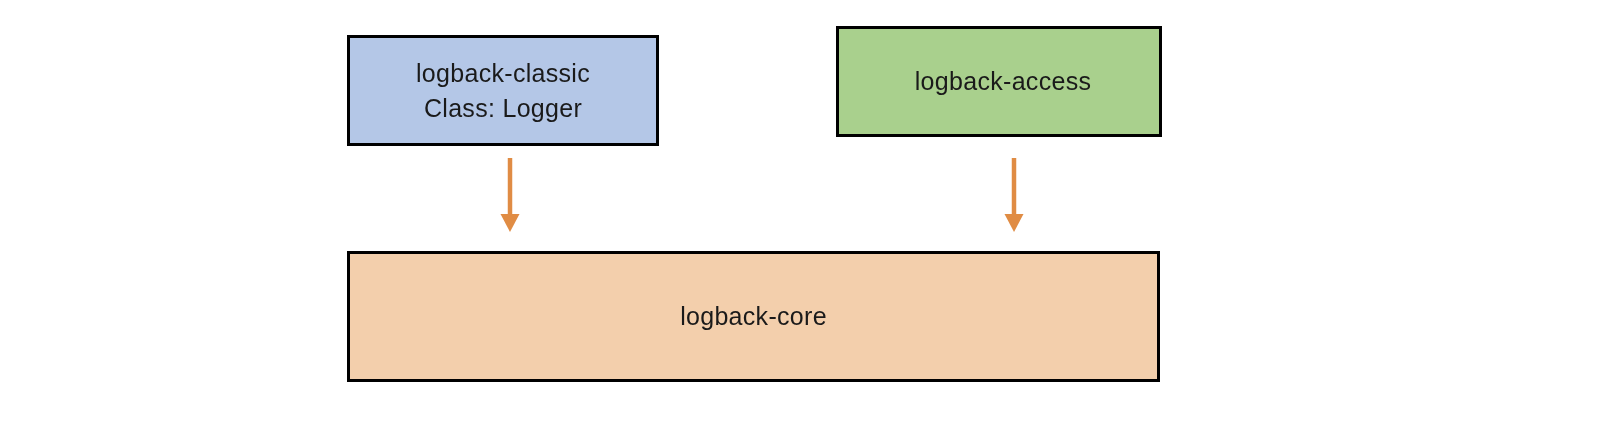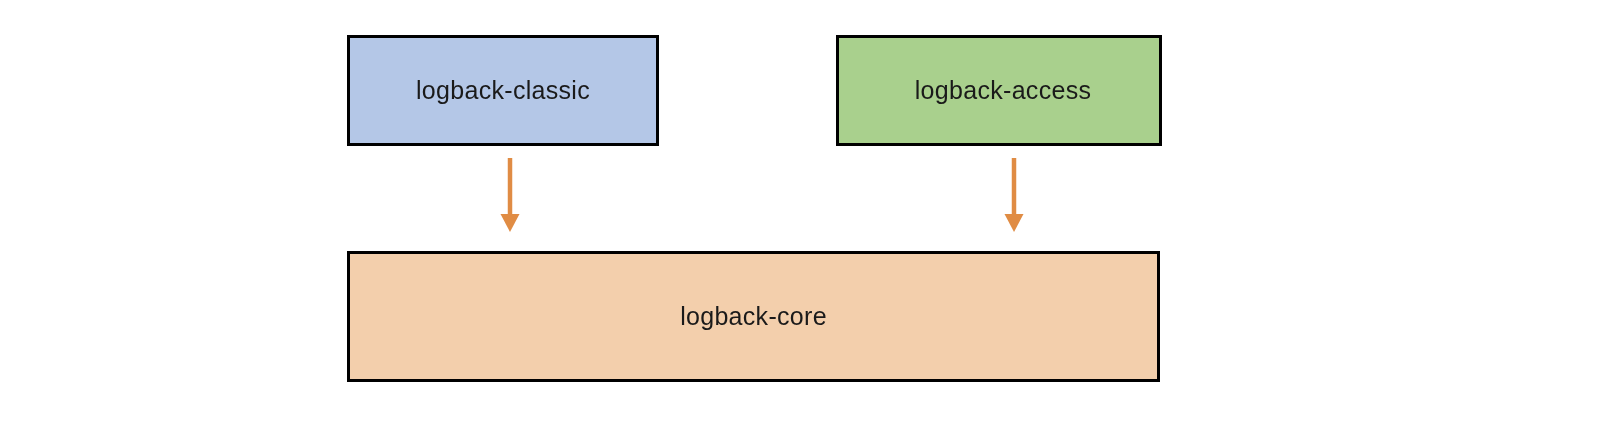--- a/index.html
+++ b/index.html
@@ -30,21 +30,21 @@
     letter-spacing: 0.3px;
   }
   .box-classic {
     left: 347px;
     top: 35px;
     width: 312px;
     height: 111px;
   }
   .box-access {
     left: 836px;
-    top: 35px;
+    top: 26px;
     width: 326px;
     height: 111px;
     padding-left: 8px;
   }
   .box-core {
     left: 347px;
     top: 251px;
     width: 813px;
     height: 131px;
   }
@@ -57,20 +57,21 @@
     pointer-events: none;
   }
 </style>
 </head>
 <body>
 
 <div class="canvas">
 
   <div class="dbox box-classic" style="background-color: rgb(180, 199, 231); border-color: rgb(0, 0, 0);">
     <div>logback-classic</div>
+    <div>Class: Logger</div>
   </div>
 
   <div class="dbox box-access" style="background-color: rgb(169, 208, 141); border-color: rgb(0, 0, 0);">
     <div>logback-access</div>
   </div>
 
   <div class="dbox box-core" style="background-color: rgb(243, 207, 172); border-color: rgb(0, 0, 0); gap: 29px;">
     <div>logback-core</div>
   </div>
 

